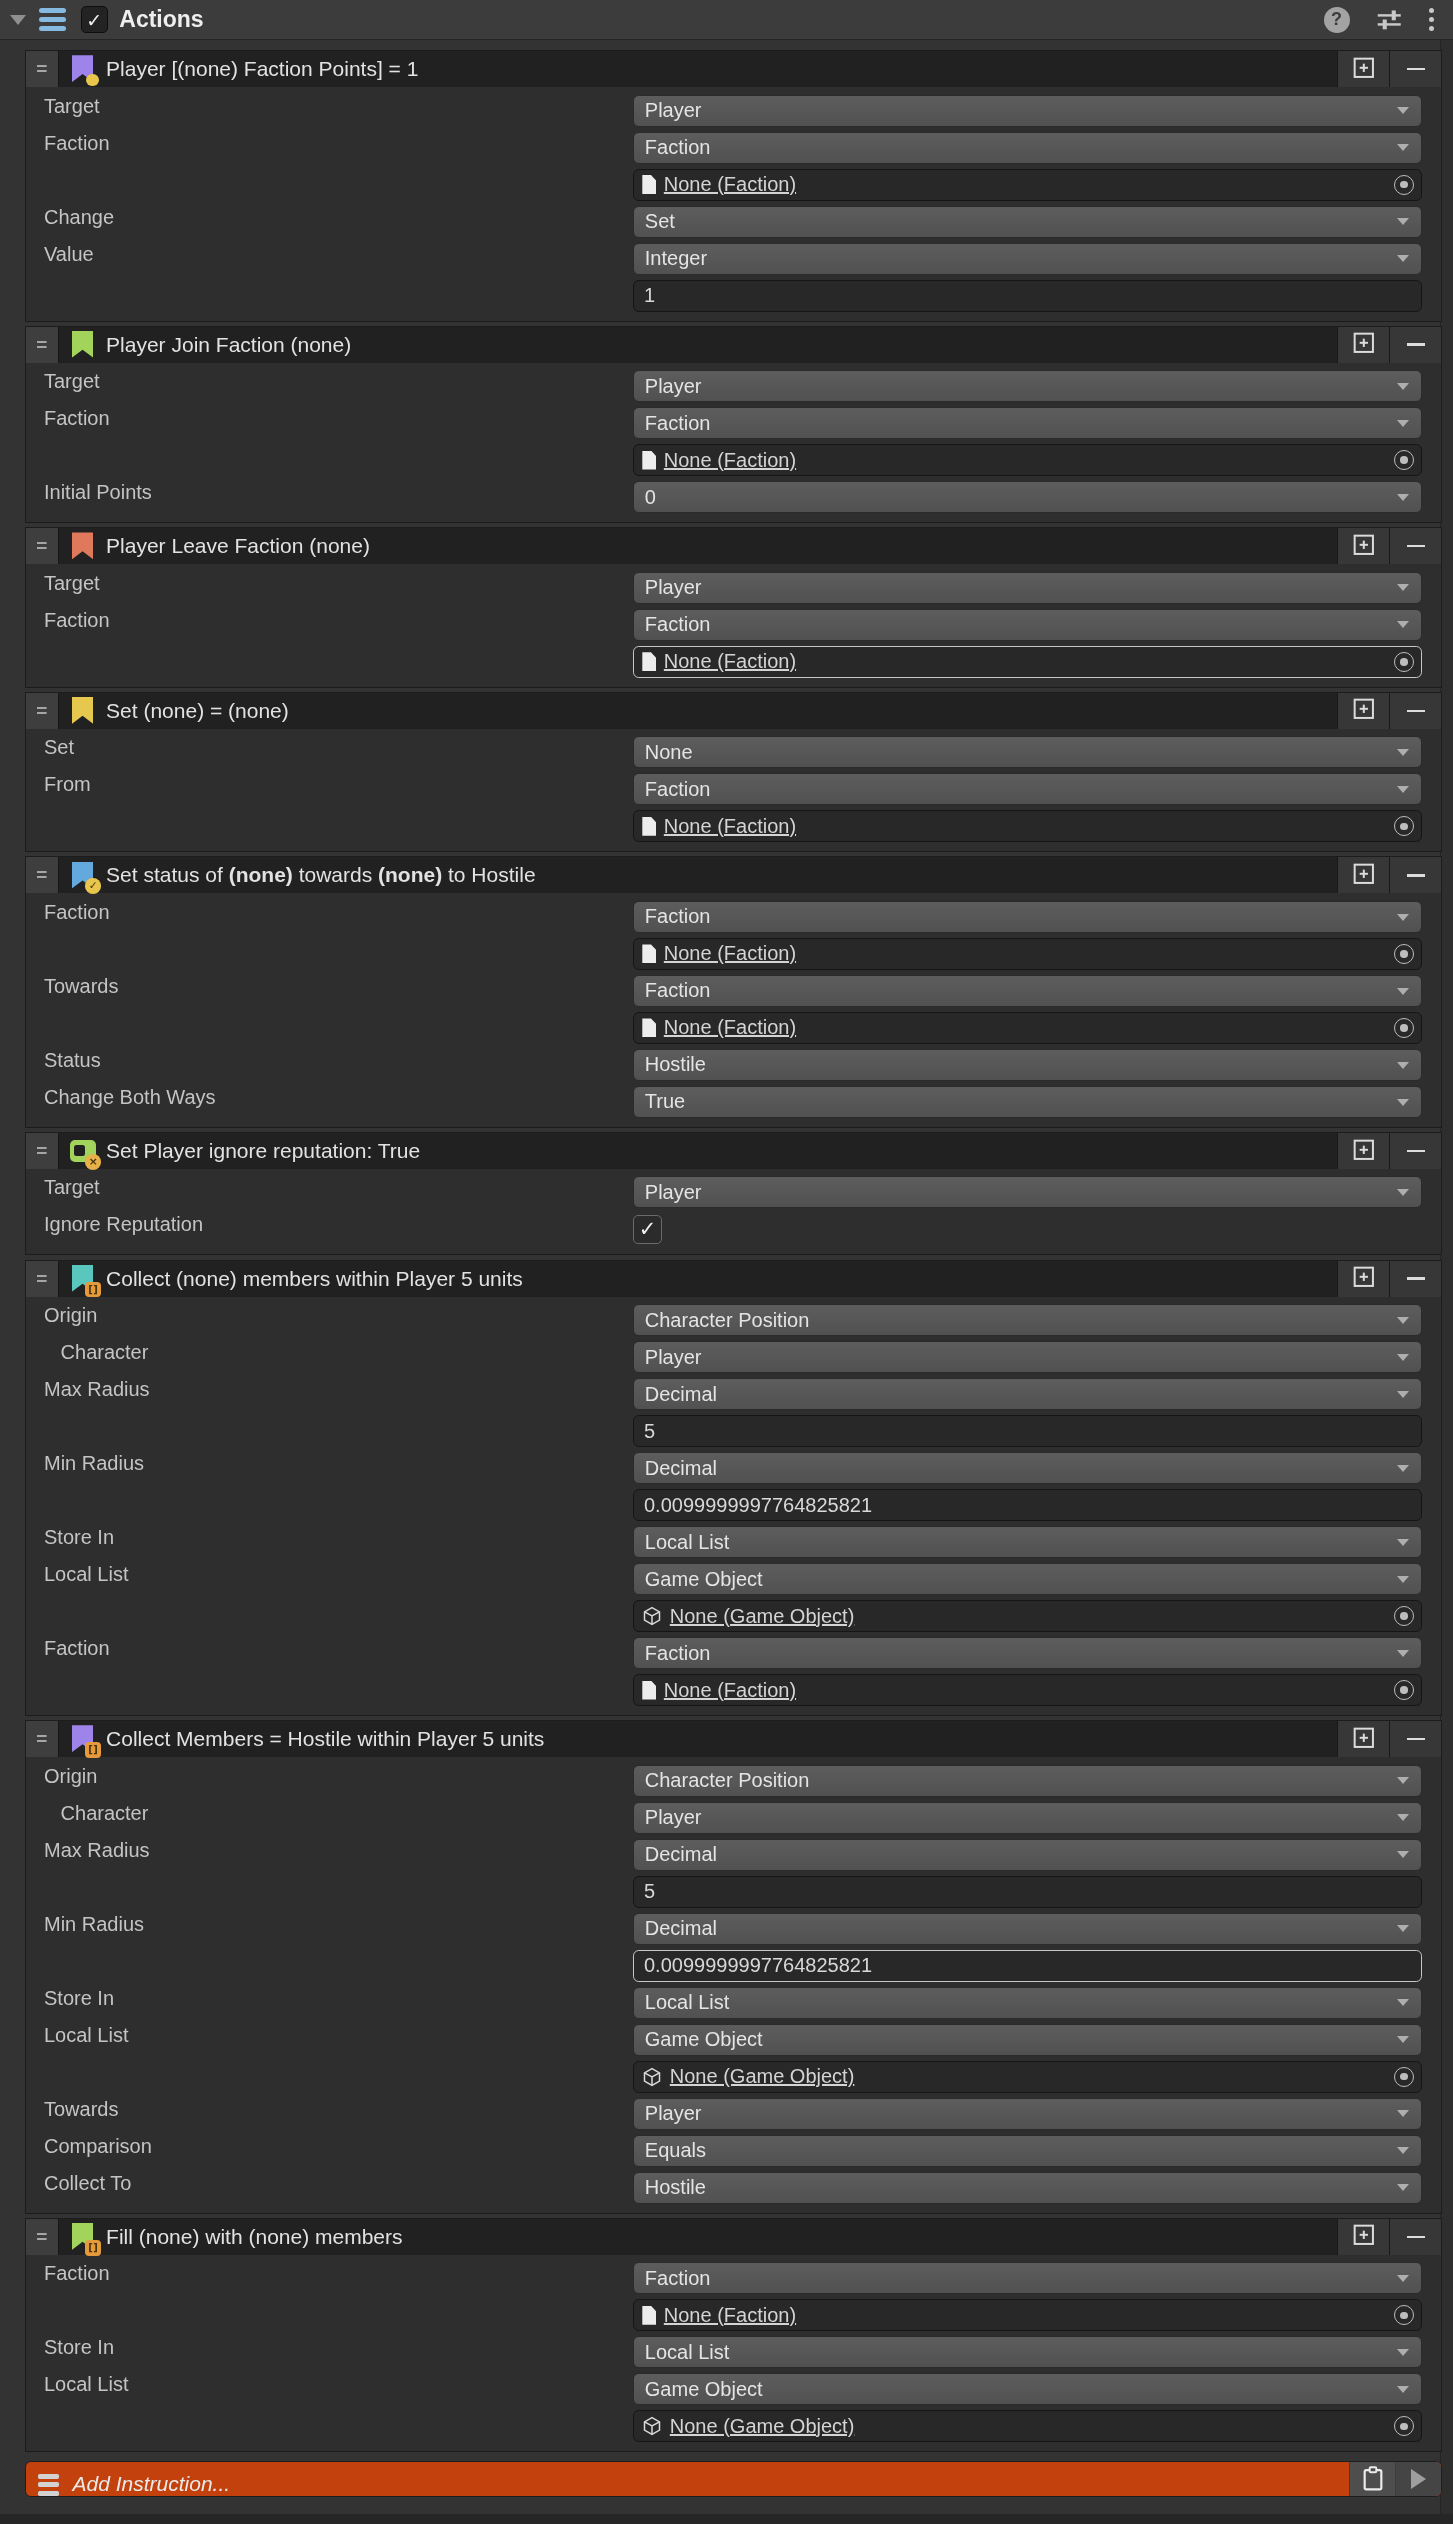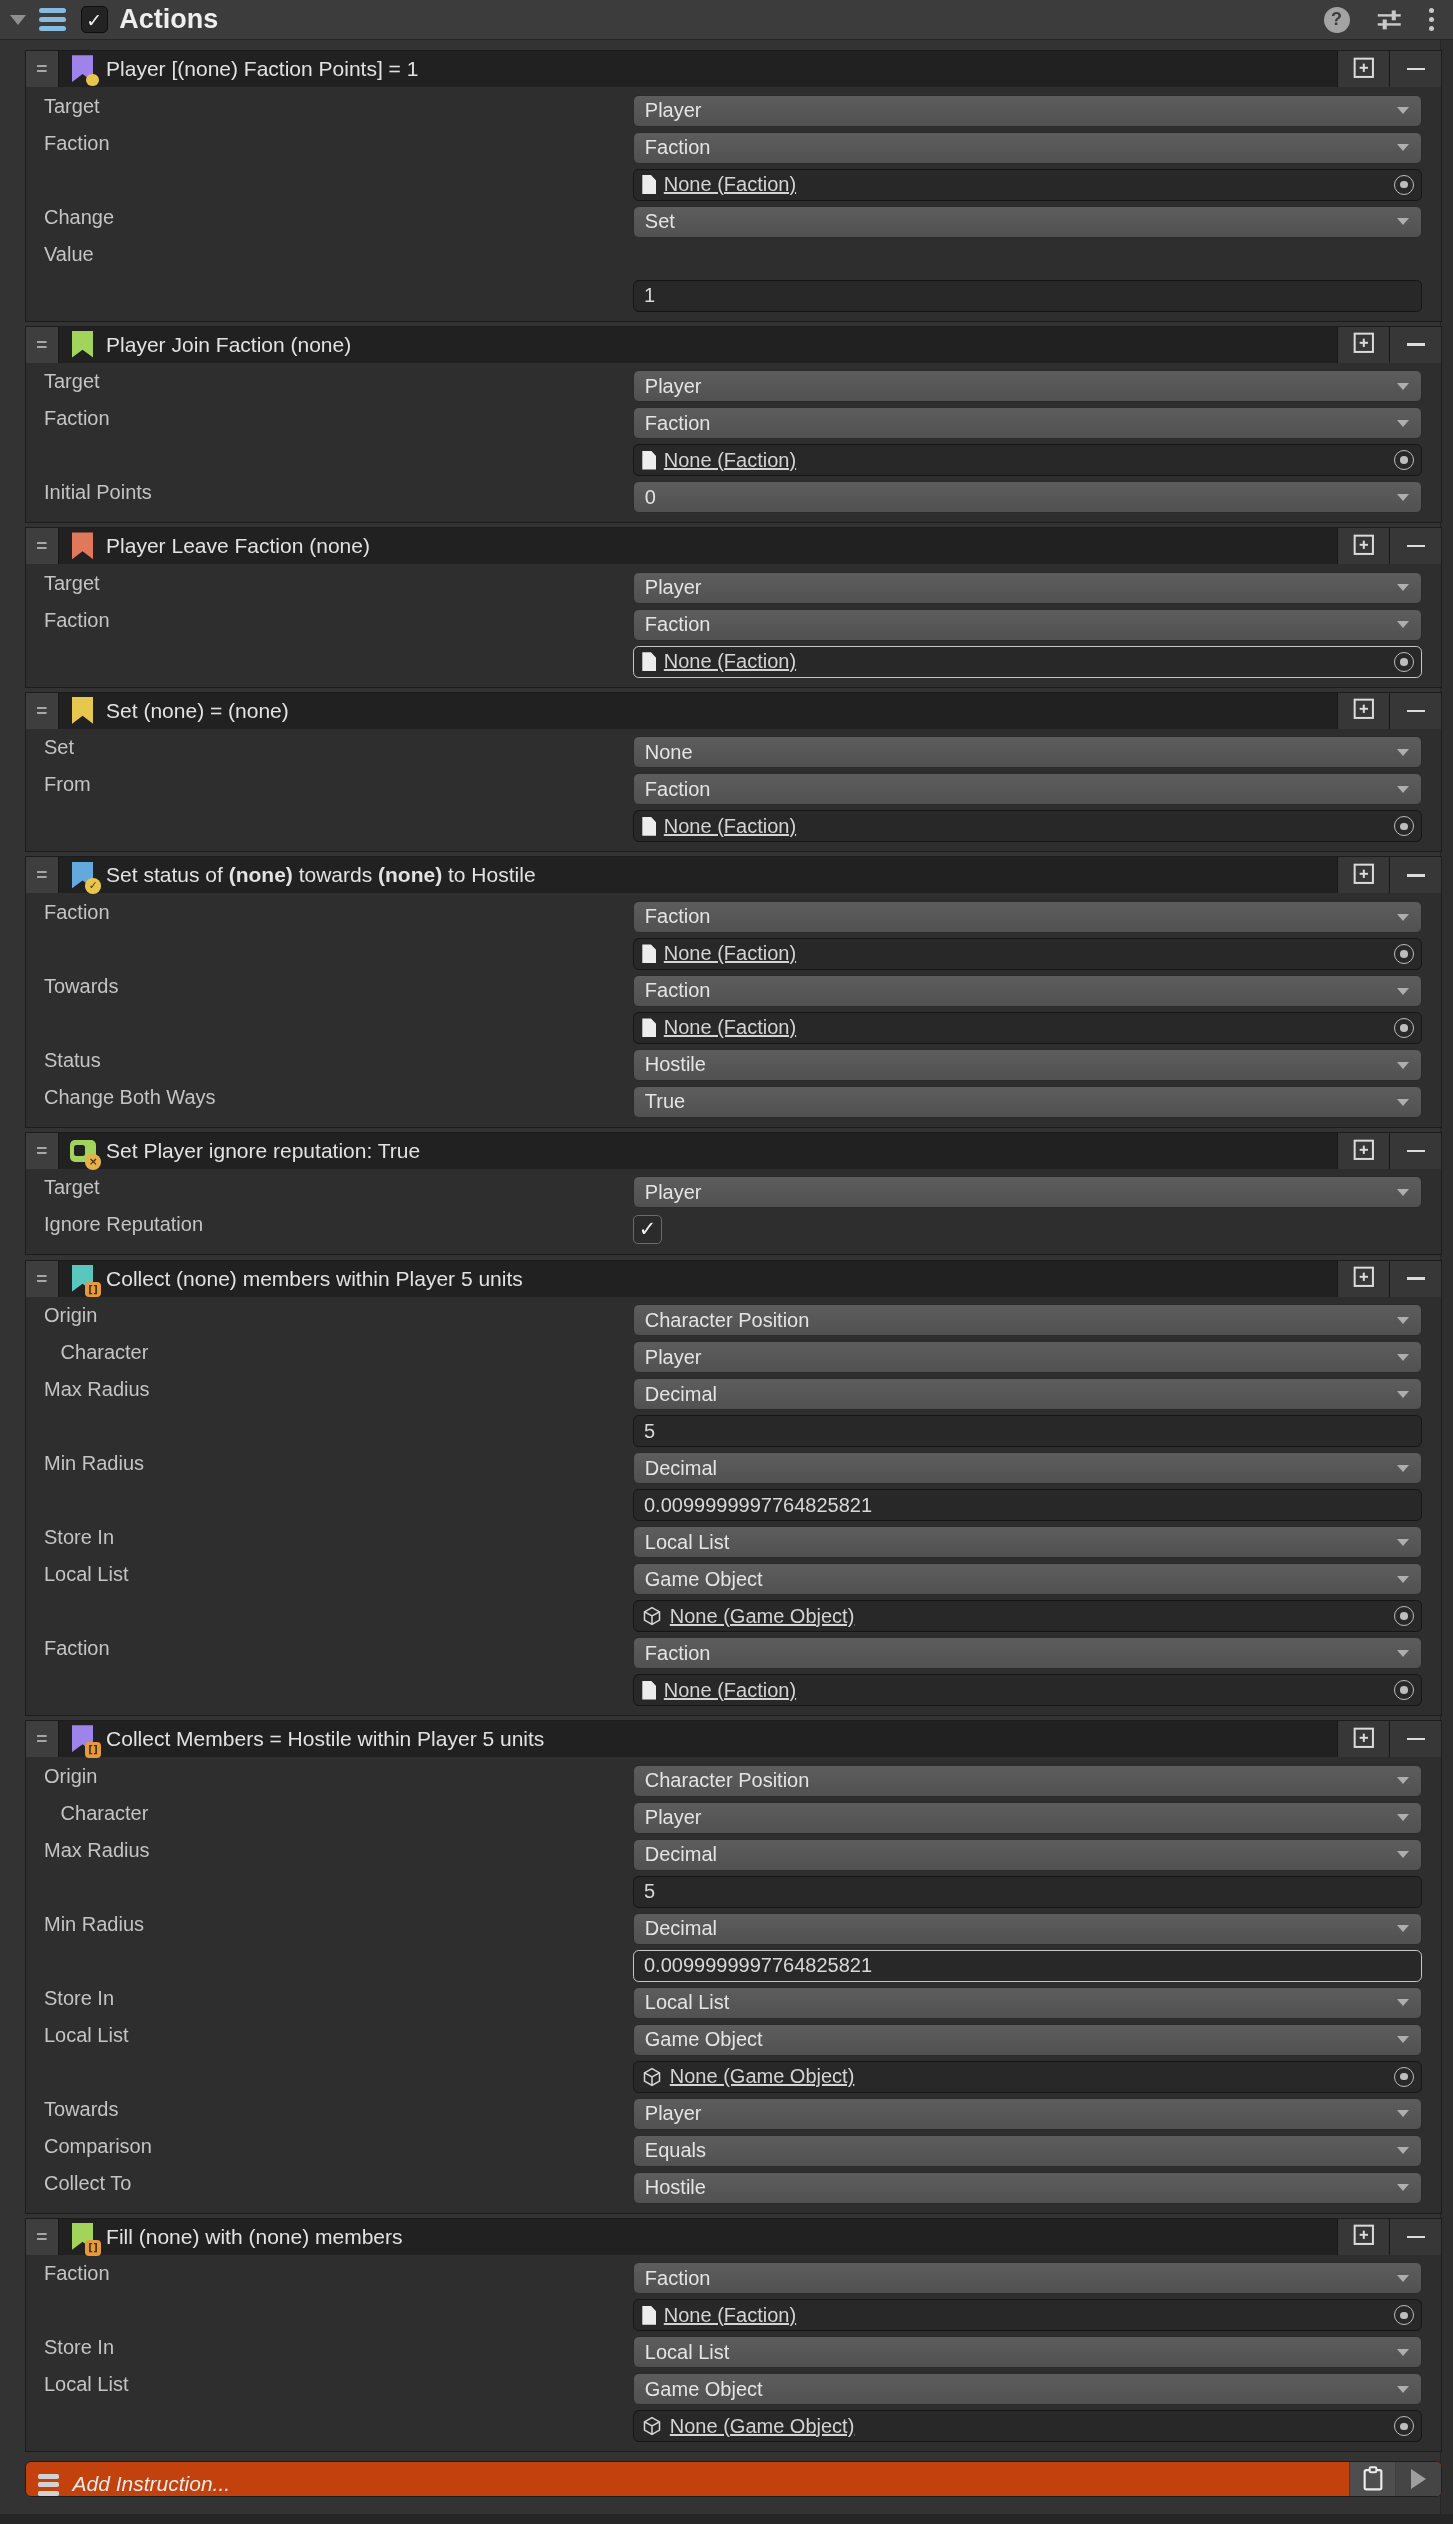--- a/index.html
+++ b/index.html
@@ -8,21 +8,21 @@
   
   .topbar{height:40px;background:#3C3C3C;border-bottom:0.8px solid #252525;display:flex;align-items:center;
     padding-left:8.3px;box-sizing:border-box;position:relative;z-index:3;}
   .fold{width:0;height:0;border-left:8.3px solid transparent;border-right:8.3px solid transparent;
     border-top:10.8px solid #8F8F8F;margin:0 5px 0 1.7px;}
   .blue-burger{display:flex;flex-direction:column;gap:3.3px;margin:0 8.3px;}
   .blue-burger span{width:26.5px;height:5.8px;border-radius:2.5px;background:#86BBE1;}
   .tb-cb{width:25px;height:25px;background:#232323;border:0.8px solid #0E0E0E;border-radius:5px;margin:0 6.6px;
     display:flex;align-items:center;justify-content:center;color:#F0F0F0;font-size:19px;font-weight:bold;
     font-family:"DejaVu Sans",sans-serif;}
-  .tb-title{font-size:27px;font-weight:bold;color:#EFEFEF;margin-left:5px;}
+  .tb-title{font-size:23px;font-weight:bold;color:#EFEFEF;margin-left:5px;}
   .tb-icons{margin-left:auto;display:flex;align-items:center;gap:26.5px;padding-right:20px;}
   .help{width:26px;height:26px;border-radius:50%;background:#A3A3A3;color:#3C3C3C;font-weight:bold;font-size:18px;
     display:flex;align-items:center;justify-content:center;cursor:pointer;}
   .kebab{display:flex;flex-direction:column;gap:4.1px;cursor:pointer;}
   .kebab i{width:5px;height:5px;border-radius:50%;background:#C9C9C9;}
 
   
   .rail{position:fixed;right:0;top:40px;bottom:0;width:11.6px;background:#2E2E2E;border-left:0.8px solid #242424;z-index:1;}
   .bottomstrip{position:fixed;left:0;right:0;bottom:0;height:10px;background:#262626;z-index:2;}
   .content{margin:10px 11.6px 0 25px;position:relative;z-index:2;}
@@ -178,20 +178,26 @@
           <div class="rlabel">Change</div>
           <div class="rfield">
             <div class="dd">
               <span>Set</span>
               <span class="chev"></span>
             </div>
           </div>
         </div>
         <div class="row">
           <div class="rlabel">Value</div>
+          <div class="rfield">
+            <div class="dd">
+              <span>Integer</span>
+              <span class="chev"></span>
+            </div>
+          </div>
         </div>
         <div class="row">
           <div class="rlabel"></div>
           <div class="rfield">
             <input class="txt" type="text" value="1" style="">
           </div>
         </div>
       </div>
     </div>
     <div class="block">

